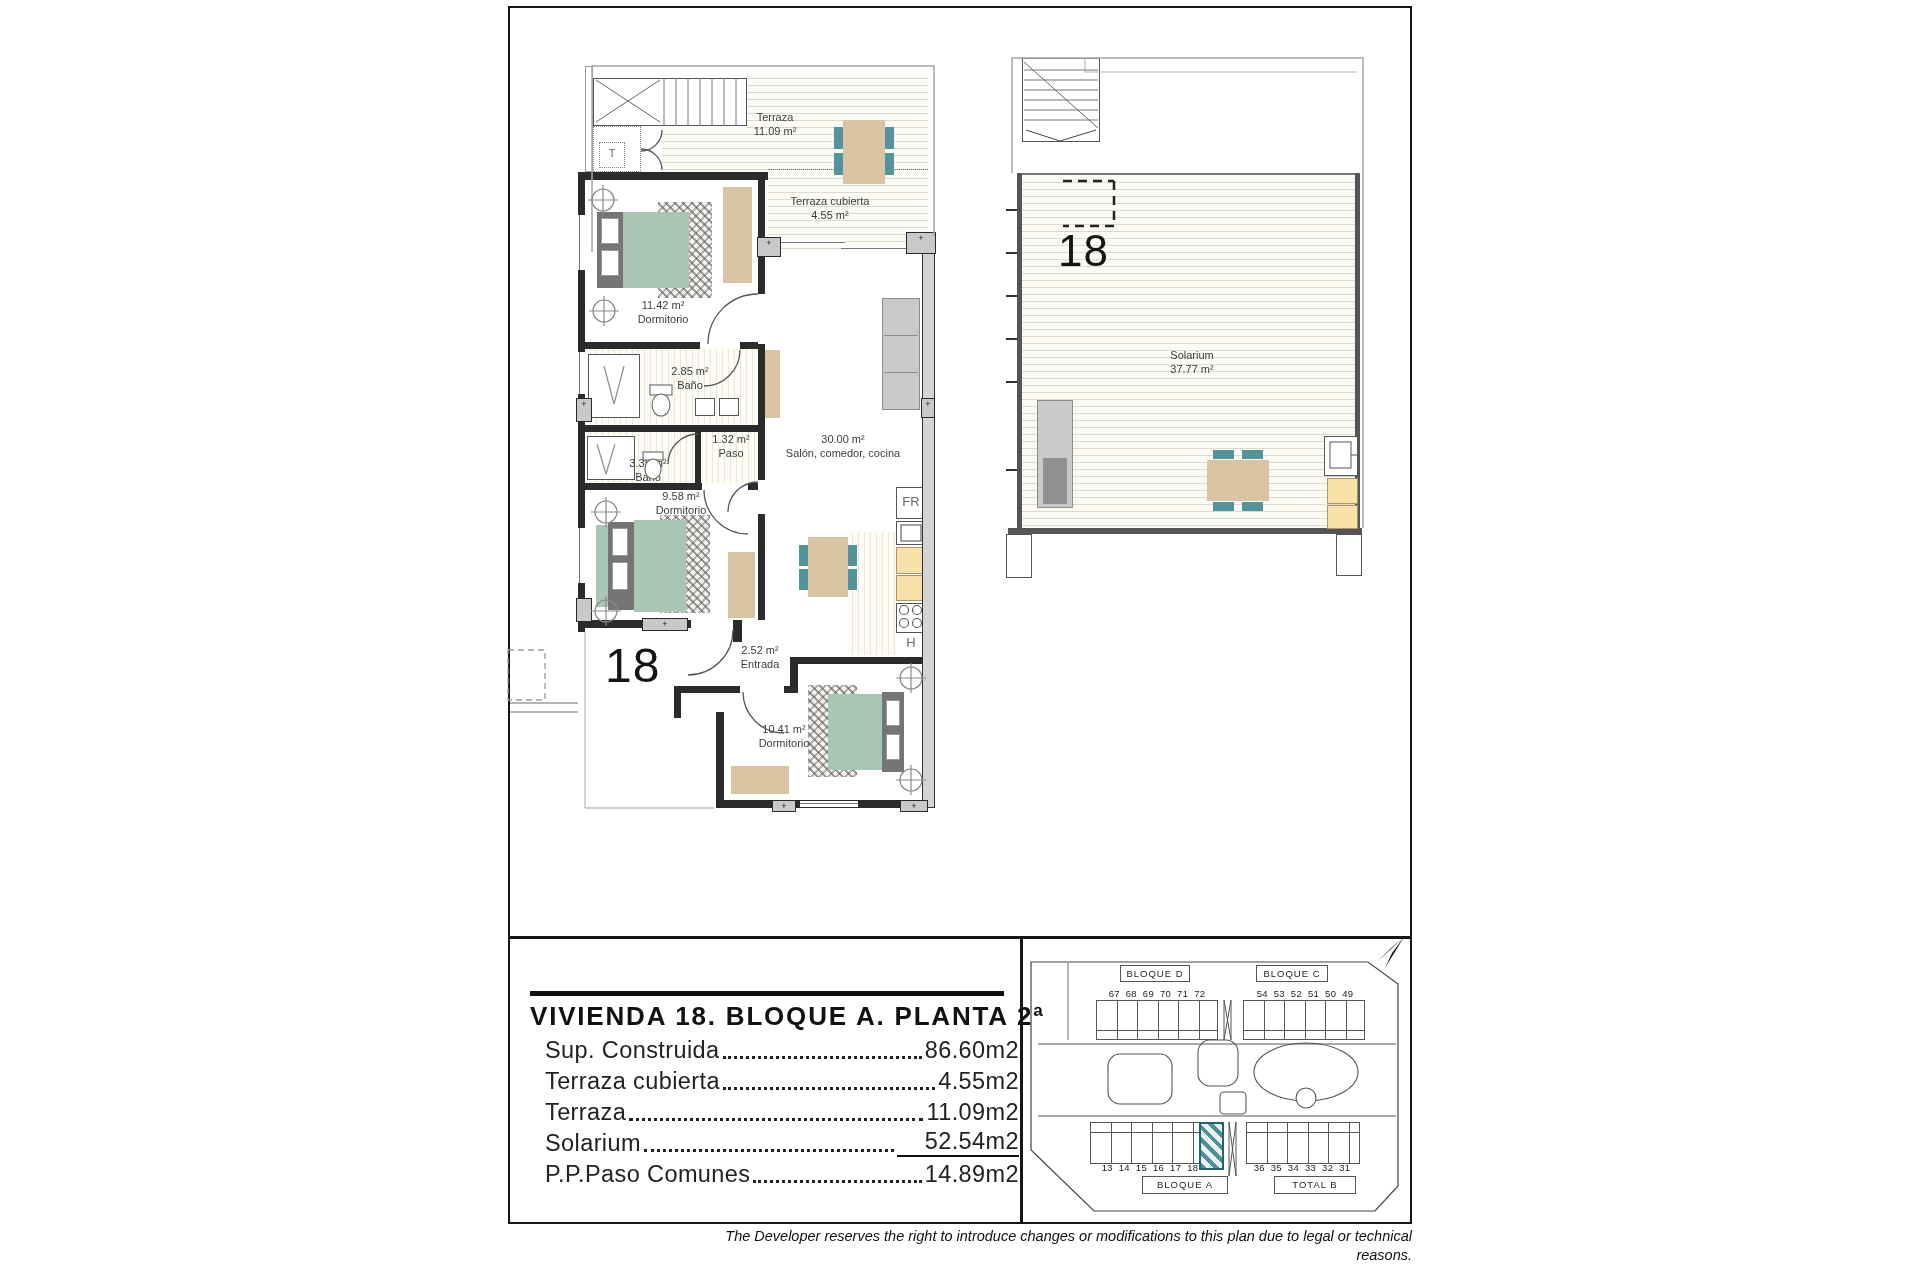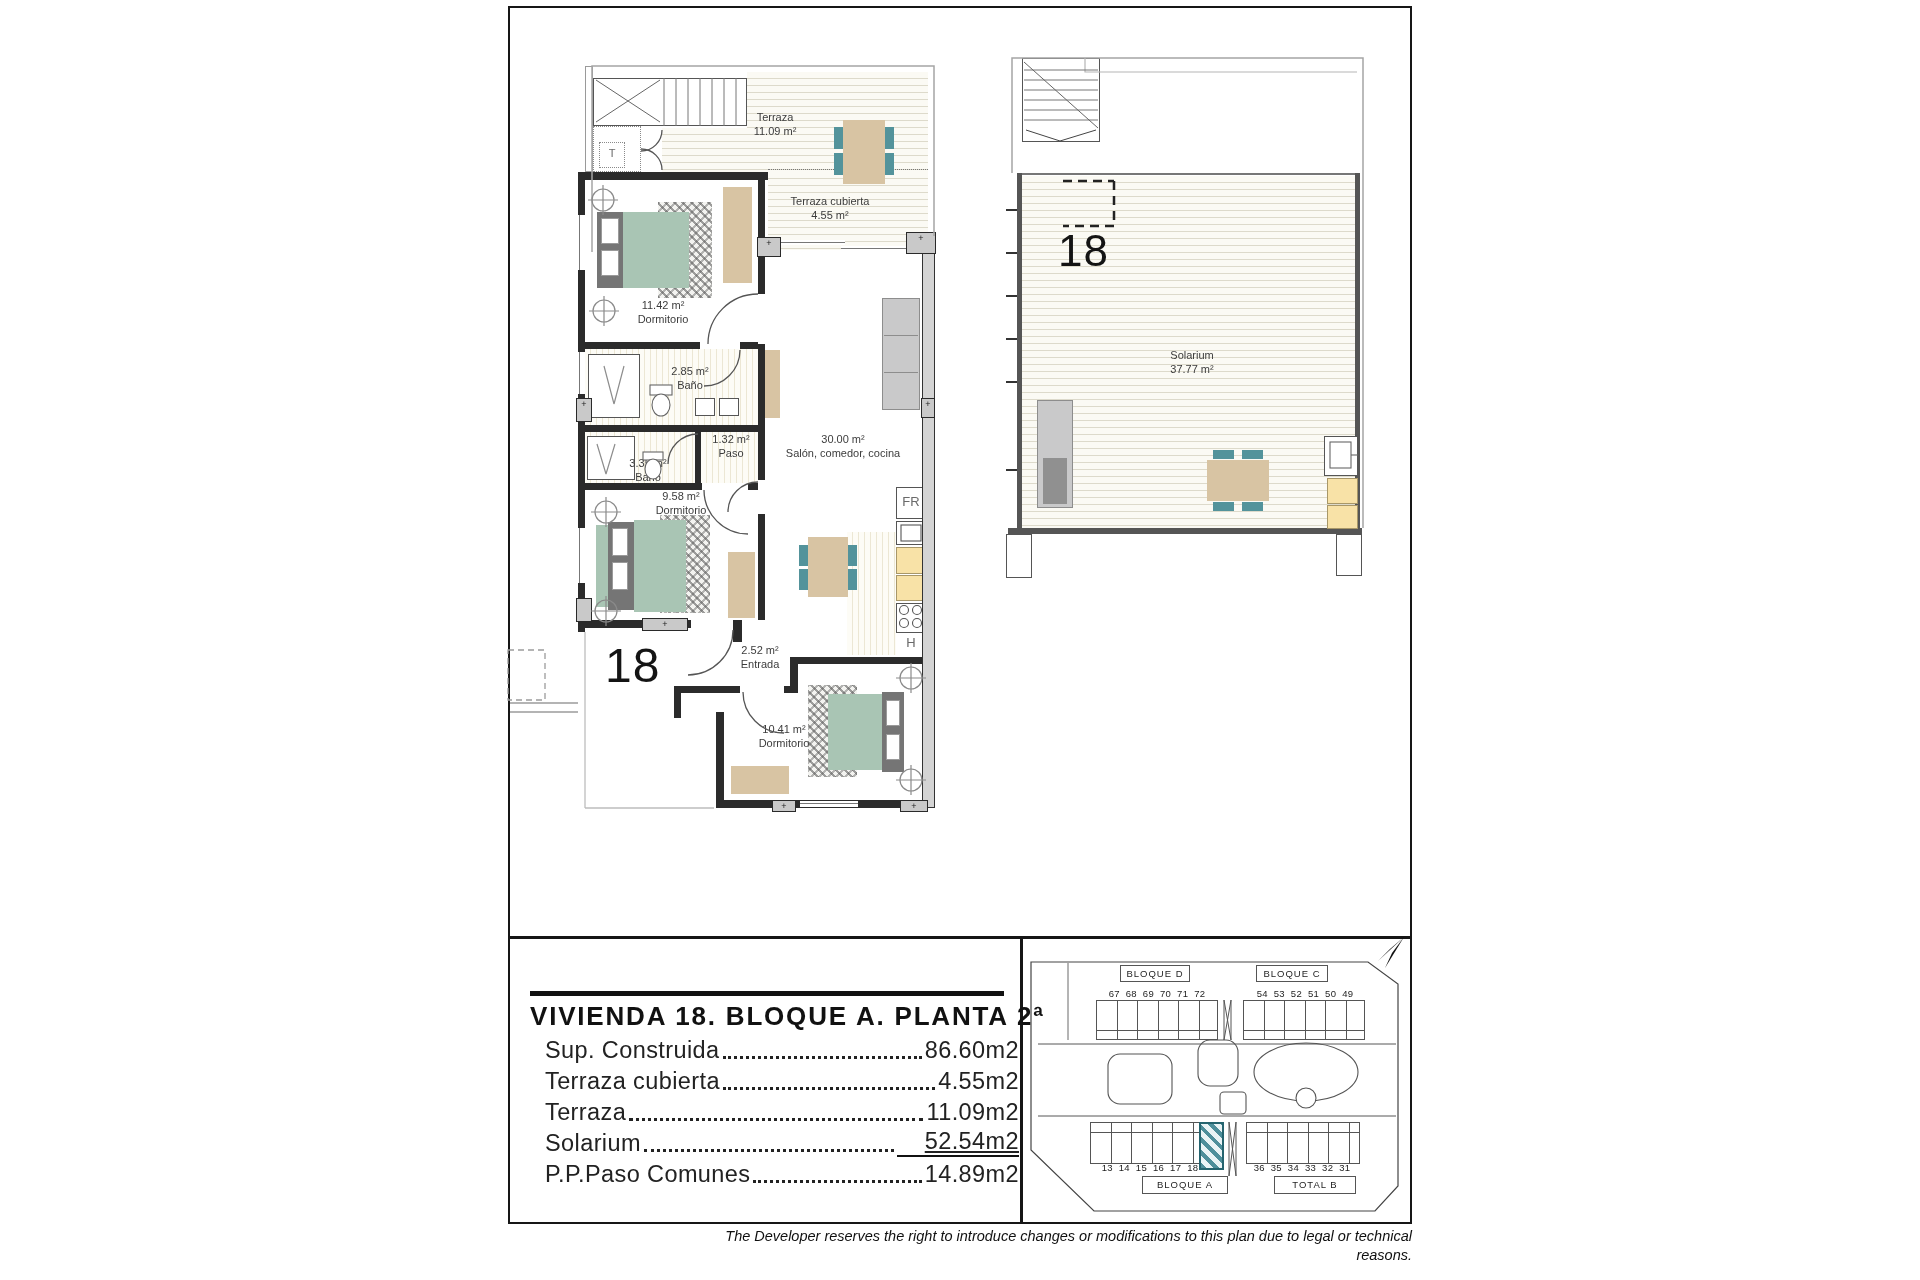--- a/index.html
+++ b/index.html
@@ -30,21 +30,21 @@
   .appl{color:#6a6a6a;text-align:center;}
   .hatch{background-color:#e9f3f5;background-image:repeating-linear-gradient(45deg,#4e8f9b 0 4px,transparent 4px 9px);border:2px solid #25646f;box-sizing:border-box;}
   .houses{border:1px solid #555;box-sizing:border-box;background:repeating-linear-gradient(90deg,transparent 0 19.5px,#555 19.5px 20.5px);}
   .hline{background:#555;}
   .snum{font-size:9.5px;color:#1d1d1d;text-align:center;word-spacing:3px;letter-spacing:.3px;}
   .stab{border:1px solid #555;background:#fff;box-sizing:border-box;font-size:9.5px;color:#1d1d1d;text-align:center;line-height:15px;letter-spacing:1px;}
   .legend-title{font-size:26px;font-weight:bold;color:#111;letter-spacing:1.8px;white-space:nowrap;}
   .lrow{display:flex;align-items:flex-end;height:31px;font-size:23.5px;color:#222;letter-spacing:.4px;}
   .ldots{flex:1;border-bottom:3px dotted #222;margin:0 3px 5px 3px;}
   .lval{white-space:nowrap;}
-  .uline{border-bottom:2.5px solid #111;padding-left:28px;text-decoration:underline;}
+  .uline{border-bottom:2.5px solid #111;padding-left:28px;}
   .disc{font-style:italic;font-size:14.5px;line-height:19px;color:#101010;text-align:right;}
   svg{display:block;}
 </style>
 </head>
 <body>
 
 <div class="sheet">
 
   <div class="a frame" style="left:508px;top:6px;width:900px;height:1214px;"></div>
   <div class="a divider" style="left:508px;top:936px;width:904px;height:3px;"></div>

